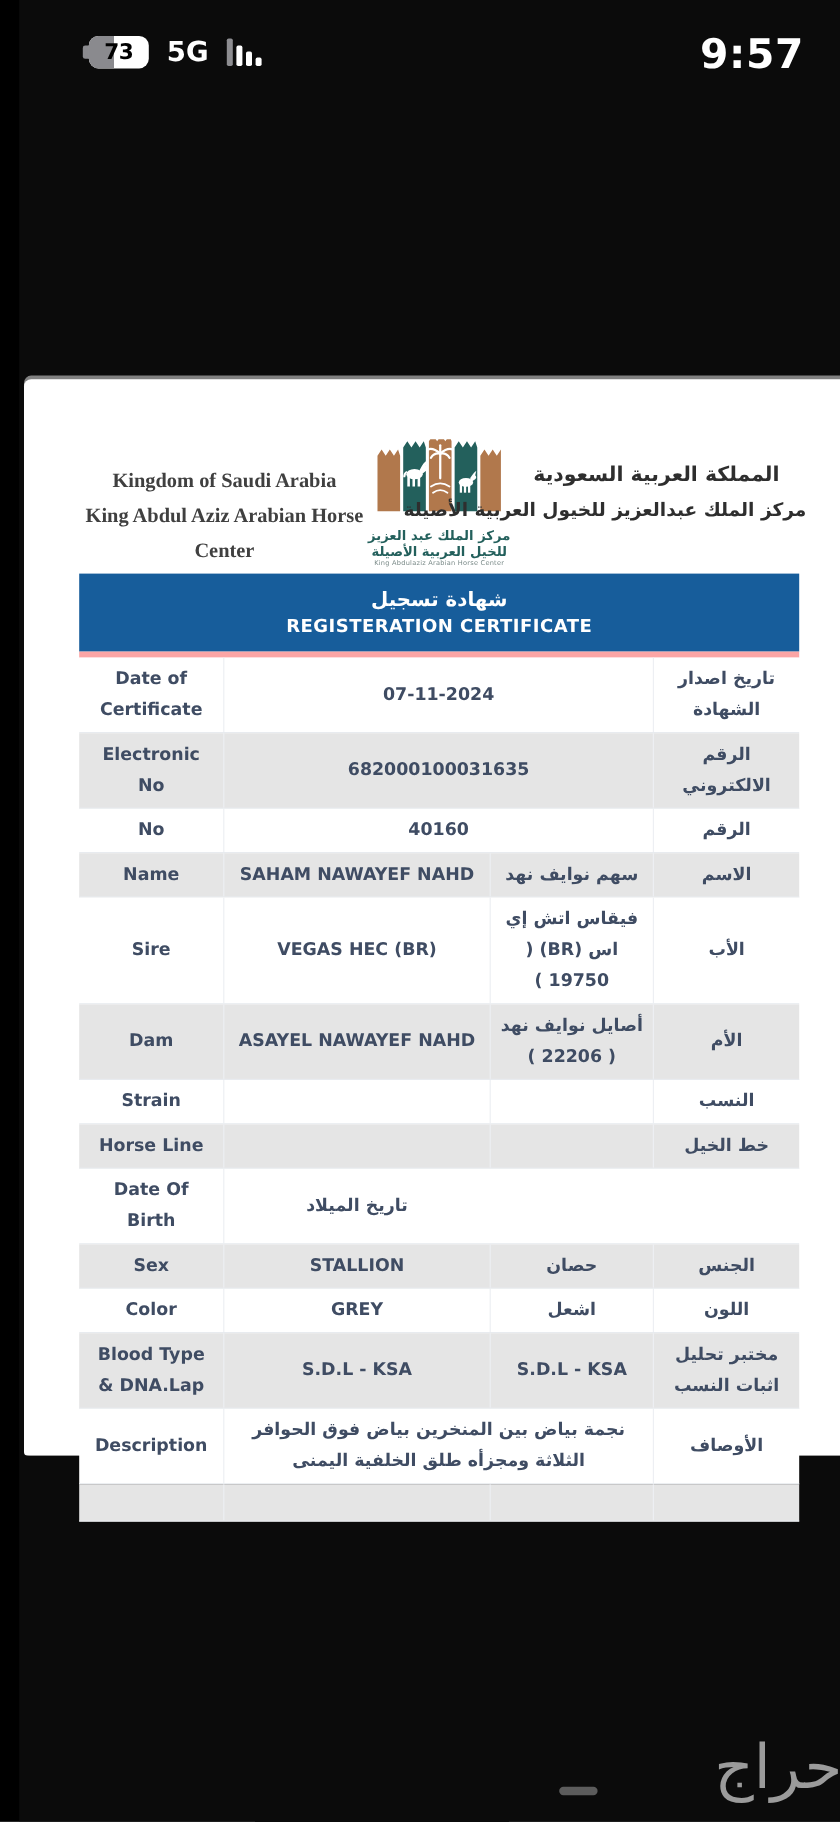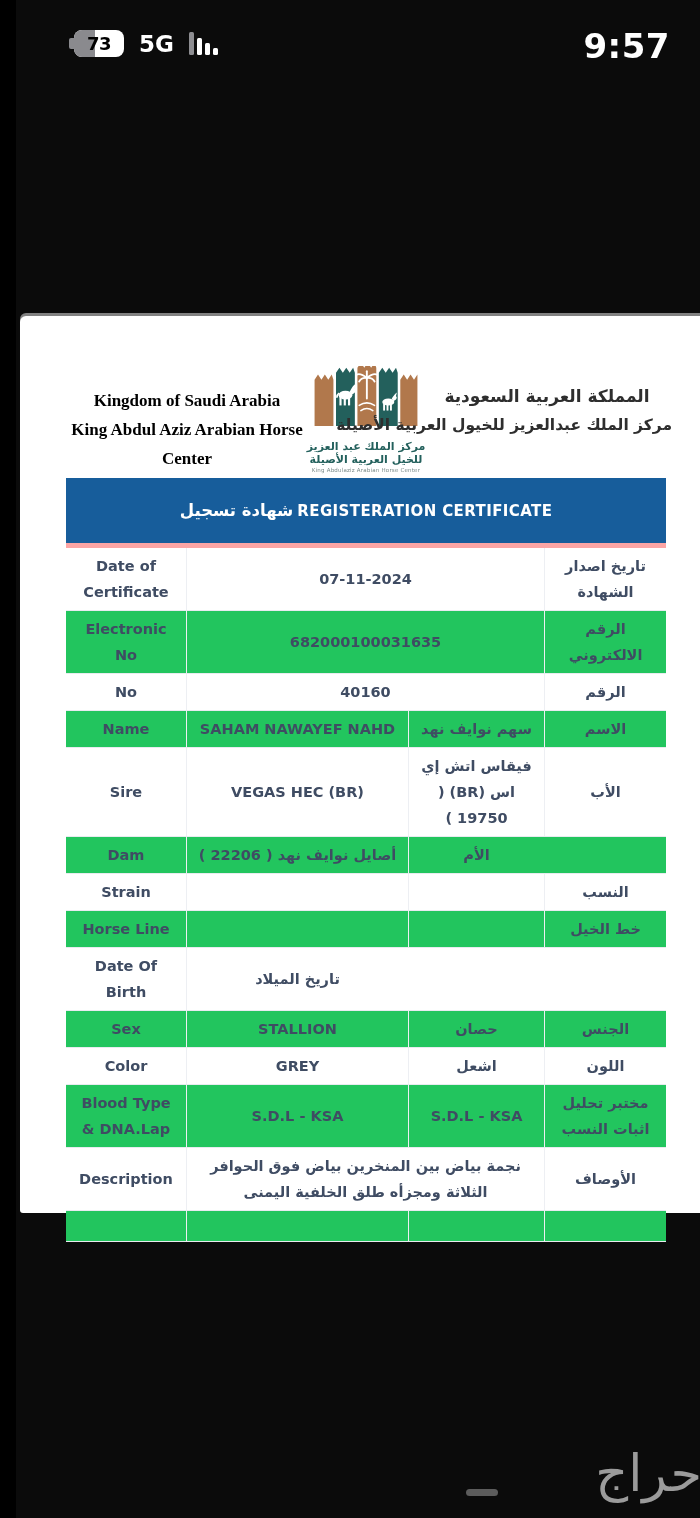--- a/index.html
+++ b/index.html
@@ -25,39 +25,39 @@
   .bars .b4{height:7px;background:#fff;}
   .sb-time{position:absolute;right:46px;top:26px;color:#fff;font-size:34px;font-weight:600;letter-spacing:.5px;}
 
   
   .card{position:absolute;left:4px;top:316px;width:692px;height:897px;background:#fff;
         border-radius:6px 6px 3px 3px;box-shadow:0 -3px 0 rgba(150,150,150,.85),2px 0 0 rgba(200,200,200,.5);}
 
   
   .doc-header{position:absolute;left:0;top:48px;width:692px;height:112px;}
   .hdr-en{position:absolute;left:42px;top:22px;width:250px;text-align:center;
-          font-family:"Liberation Serif","DejaVu Serif",serif;color:#000000;font-size:17px;line-height:29px;font-weight:600;}
+          font-family:"Liberation Serif","DejaVu Serif",serif;color:#404040;font-size:17px;line-height:29px;font-weight:600;}
   .hdr-ar{position:absolute;right:40px;top:18px;width:250px;text-align:center;direction:rtl;
           color:#2e2e2e;font-size:17px;line-height:29px;font-weight:700;}
   .hdr-ar .l2{font-size:15.5px;white-space:nowrap;}
   .logo{position:absolute;left:286px;top:2px;width:120px;height:110px;text-align:center;}
   .logo svg{display:block;margin:0 auto;}
   .logo-ar{color:#23605c;font-size:11px;font-weight:700;line-height:13px;direction:rtl;margin-top:2px;}
   .logo-en{color:#7a8a88;font-size:5.5px;margin-top:1px;letter-spacing:.2px;}
 
   
   .banner{position:absolute;left:46px;top:162px;width:600px;height:65px;background:#175d9b;
-          display:flex;align-items:center;justify-content:center;gap:4px;}
+          display:flex;flex-direction:column;align-items:center;justify-content:center;gap:4px;}
   .banner .ar{color:#fff;font-size:16.5px;font-weight:700;direction:rtl;}
   .banner .en{color:#fff;font-size:15px;font-weight:700;letter-spacing:.4px;}
 
   
   .tbl{position:absolute;left:46px;top:227px;width:600px;border-top:5px solid #fca5a5;}
   .t-row{display:grid;grid-template-columns:120px 222px 136px 122px;border-bottom:1px solid #e8ebef;background:#fff;}
-  .t-row.alt{background:#22c55e;}
+  .t-row.alt{background:#e5e5e5;}
   .t-cell{min-height:36px;display:flex;align-items:center;justify-content:center;text-align:center;
           padding:5px 8px;color:#3f4c63;font-size:14.5px;font-weight:700;line-height:26px;}
   .t-cell + .t-cell{border-left:1px solid #edeff3;}
   .t-cell.merged{grid-column:2/4;}
   .t-cell.ar{direction:rtl;font-family:"DejaVu Sans",sans-serif;}
   .t-row.empty-row .t-cell{min-height:30px;}
 
   
   .watermark{position:absolute;right:14px;top:1444px;color:#9b9b9b;font-size:51px;font-weight:400;
              direction:rtl;letter-spacing:2px;}
@@ -176,20 +176,21 @@
           <div class="t-cell ar">الاسم</div>
         </div>
         <div class="t-row">
           <div class="t-cell en">Sire</div>
           <div class="t-cell en">VEGAS HEC (BR)</div>
           <div class="t-cell ar">فيقاس اتش إي اس (BR) ( 19750 )</div>
           <div class="t-cell ar">الأب</div>
         </div>
         <div class="t-row alt">
           <div class="t-cell en">Dam</div>
+          <div class="t-cell en">ASAYEL NAWAYEF NAHD</div>
           <div class="t-cell ar">أصايل نوايف نهد ( 22206 )</div>
           <div class="t-cell ar">الأم</div>
         </div>
         <div class="t-row">
           <div class="t-cell en">Strain</div>
           <div class="t-cell en"></div>
           <div class="t-cell ar"></div>
           <div class="t-cell ar">النسب</div>
         </div>
         <div class="t-row alt">

